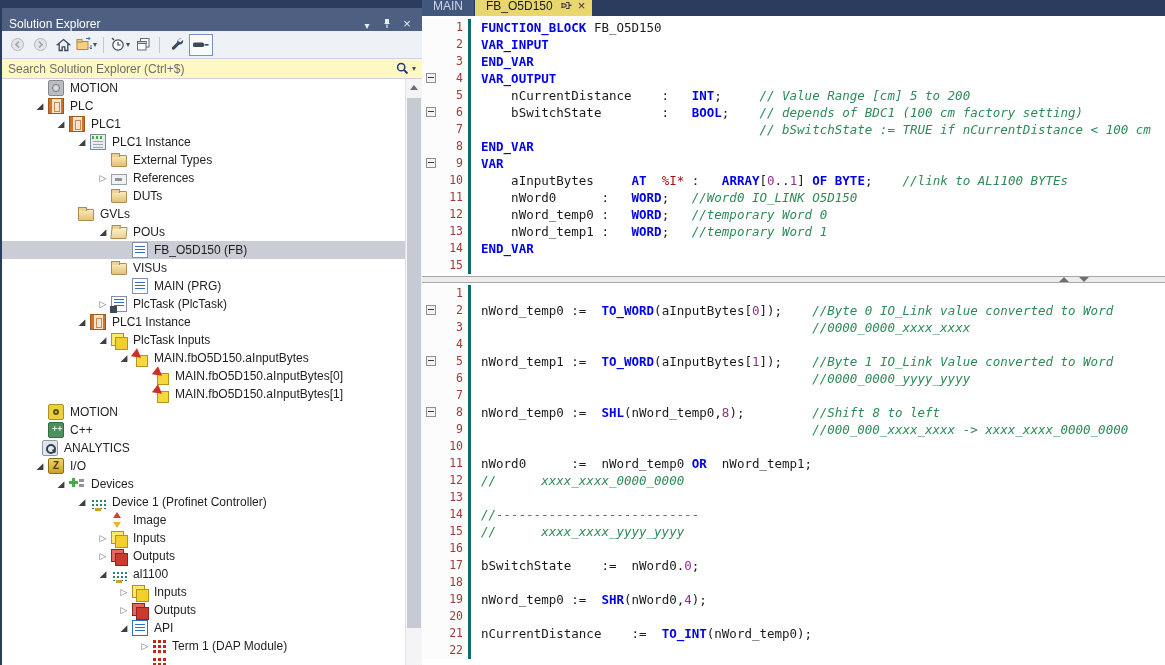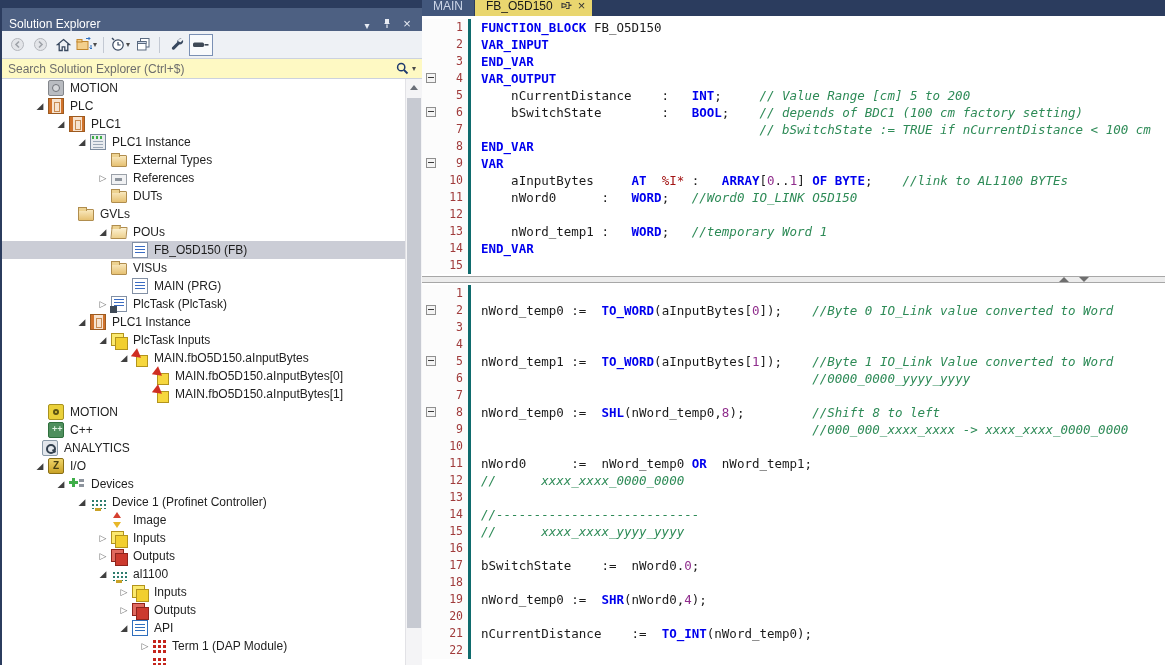--- a/index.html
+++ b/index.html
@@ -469,20 +469,21 @@
           <div class="cline">
             <span class="fmargin"></span>
             <span class="lnum">11</span>
             <span class="lsep"></span>
             <span class="lcode"><span class="s-pl">    nWord0      :   </span><span class="s-kw">WORD</span><span class="s-pl">;   </span><span class="s-cm">//Word0 IO_LINK O5D150</span></span>
           </div>
           <div class="cline">
             <span class="fmargin"></span>
             <span class="lnum">12</span>
             <span class="lsep"></span>
+            <span class="lcode"><span class="s-pl">    nWord_temp0 :   </span><span class="s-kw">WORD</span><span class="s-pl">;   </span><span class="s-cm">//temporary Word 0</span></span>
           </div>
           <div class="cline">
             <span class="fmargin"></span>
             <span class="lnum">13</span>
             <span class="lsep"></span>
             <span class="lcode"><span class="s-pl">    nWord_temp1 :   </span><span class="s-kw">WORD</span><span class="s-pl">;   </span><span class="s-cm">//temporary Word 1</span></span>
           </div>
           <div class="cline">
             <span class="fmargin"></span>
             <span class="lnum">14</span>
@@ -514,20 +515,21 @@
               <span class="fbox"></span>
             </span>
             <span class="lnum">2</span>
             <span class="lsep"></span>
             <span class="lcode"><span class="s-pl">nWord_temp0 :=  </span><span class="s-kw">TO_WORD</span><span class="s-pl">(aInputBytes[</span><span class="s-num">0</span><span class="s-pl">]);    </span><span class="s-cm">//Byte 0 IO_Link value converted to Word</span></span>
           </div>
           <div class="cline">
             <span class="fmargin"></span>
             <span class="lnum">3</span>
             <span class="lsep"></span>
+            <span class="lcode"><span class="s-pl">                                            </span><span class="s-cm">//0000_0000_xxxx_xxxx</span></span>
           </div>
           <div class="cline">
             <span class="fmargin"></span>
             <span class="lnum">4</span>
             <span class="lsep"></span>
             <span class="lcode"></span>
           </div>
           <div class="cline">
             <span class="fmargin">
               <span class="fbox"></span>

